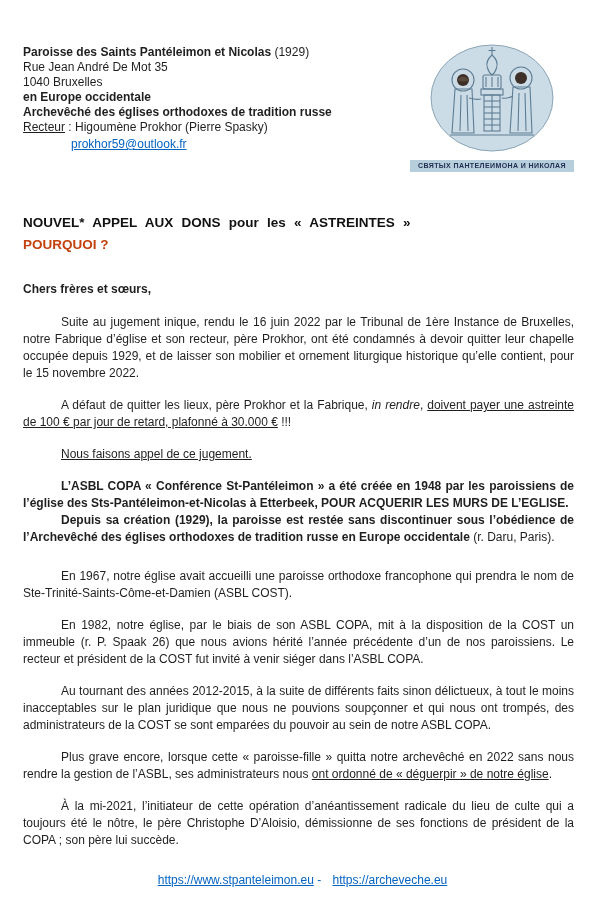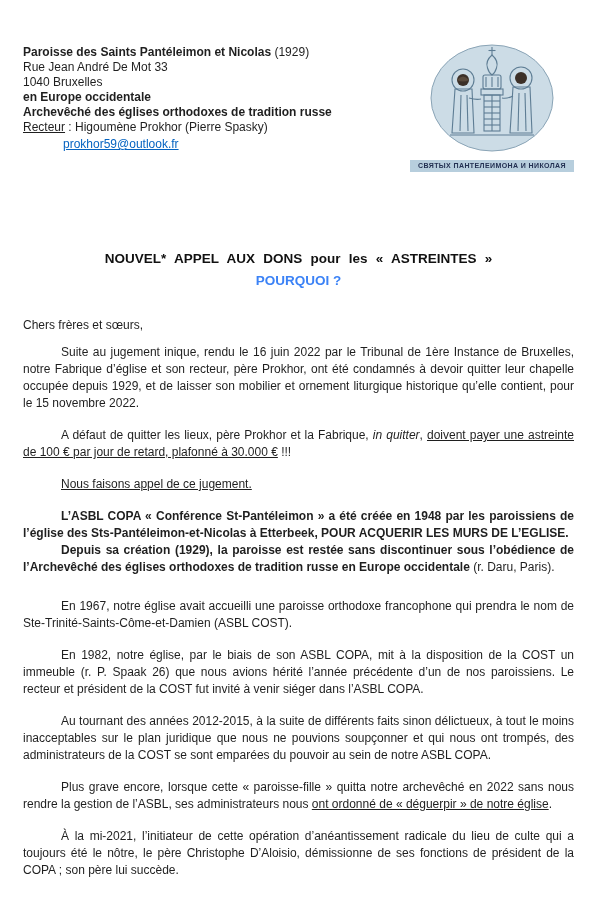--- a/index.html
+++ b/index.html
@@ -9,51 +9,51 @@
     font-family: "Liberation Sans", sans-serif; color: #1f1f1f;
     position: relative; padding: 45px 26px 0 23px;
   }
   
   .header { display: flex; justify-content: space-between; align-items: flex-start; }
   .header-left { font-size: 12px; line-height: 15px; }
   .b { font-weight: bold; }
   .i { font-style: italic; }
   .u { text-decoration: underline; }
   .email-line { margin-left: 40px; margin-top: 2px; }
-  .link { color: #0563c1; text-decoration: underline; cursor: pointer; }
+  .link { color: #0563c1; text-decoration: underline; cursor: pointer; margin-left: 8px; }
   .logo-wrap { width: 164px; flex-shrink: 0; margin-top: -2px; text-align: center; }
   .logo-caption {
     display: block; width: 164px; margin-top: 1px;
     background: #b7cedd; color: #233052;
     font-size: 7px; font-weight: bold; letter-spacing: 0.4px;
     text-align: center; padding: 2px 0 3px 0; white-space: nowrap;
   }
   
-  .title-block { text-align: center; margin-top: 76px; line-height: 22px; }
+  .title-block { margin-top: 40px; line-height: 22px; }
   .title-line1 { font-weight: bold; font-size: 13.5px; word-spacing: 4.5px; color: #111; }
-  .title-line2 { font-weight: bold; font-size: 13.5px; color: #3b82f6; }
+  .title-line2 { font-weight: bold; font-size: 13.5px; color: #c2410c; }
   
   .body-text { margin-top: 25px; font-size: 12px; line-height: 17px; }
   .para { text-align: justify; text-indent: 38px; margin: 0 0 15px 0; }
-  .salutation { font-weight: normal; text-indent: 0; margin-bottom: 10px; }
+  .salutation { font-weight: bold; text-indent: 0; margin-bottom: 16px; }
   .no-gap { margin-bottom: 0; }
   .big-gap { margin-top: 22px; }
   
   .footer { text-align: center; margin-top: 24px; font-size: 12px; }
   .footer .sep { color: #0563c1; }
 </style>
 </head>
 <body>
 
 <div class="page">
 
   <div class="header">
     <div class="header-left">
       <div><span class="b">Paroisse des Saints Pantéleimon et Nicolas</span><span> (1929)</span></div>
-      <div>Rue Jean André De Mot 33</div>
+      <div>Rue Jean André De Mot 35</div>
       <div>1040 Bruxelles</div>
       <div class="b">en Europe occidentale</div>
       <div class="b">Archevêché des églises orthodoxes de tradition russe</div>
       <div><span class="u">Recteur</span><span> : Higoumène Prokhor (Pierre Spasky)</span></div>
       <div class="email-line"><a class="link">prokhor59@outlook.fr</a></div>
     </div>
 
     <div class="logo-wrap">
       <svg width="150" height="112" viewBox="0 0 150 112">
         <ellipse cx="75" cy="55" rx="61" ry="53" fill="#ccdce6" stroke="#8aa4b6" stroke-width="1"></ellipse>
@@ -100,33 +100,36 @@
   <div class="title-block">
     <div class="title-line1">NOUVEL* APPEL AUX DONS pour les « ASTREINTES »</div>
     <div class="title-line2">POURQUOI ?</div>
   </div>
 
   <div class="body-text">
     <p class="para salutation">Chers frères et sœurs,</p>
 
     <p class="para">Suite au jugement inique, rendu le 16 juin 2022 par le Tribunal de 1ère Instance de Bruxelles, notre Fabrique d’église et son recteur, père Prokhor, ont été condamnés à devoir quitter leur chapelle occupée depuis 1929, et de laisser son mobilier et ornement liturgique historique qu’elle contient, pour le 15 novembre 2022.</p>
 
-    <p class="para"><span>A défaut de quitter les lieux, père Prokhor et la Fabrique, </span><span class="i">in quitter</span><span>, </span><span class="u">doivent payer une astreinte de 100 € par jour de retard, plafonné à 30.000 €</span><span> !!!</span></p>
+    <p class="para"><span>A défaut de quitter les lieux, père Prokhor et la Fabrique, </span><span class="i">in rendre</span><span>, </span><span class="u">doivent payer une astreinte de 100 € par jour de retard, plafonné à 30.000 €</span><span> !!!</span></p>
 
     <p class="para"><span class="u">Nous faisons appel de ce jugement.</span></p>
 
     <p class="para b no-gap">L’ASBL COPA « Conférence St-Pantéleimon » a été créée en 1948 par les paroissiens de l’église des Sts-Pantéleimon-et-Nicolas à Etterbeek, POUR ACQUERIR LES MURS DE L’EGLISE.</p>
 
     <p class="para"><span class="b">Depuis sa création (1929), la paroisse est restée sans discontinuer sous l’obédience de l’Archevêché des églises orthodoxes de tradition russe en Europe occidentale </span><span>(r. Daru, Paris).</span></p>
 
     <p class="para big-gap">En 1967, notre église avait accueilli une paroisse orthodoxe francophone qui prendra le nom de Ste-Trinité-Saints-Côme-et-Damien (ASBL COST).</p>
 
     <p class="para">En 1982, notre église, par le biais de son ASBL COPA, mit à la disposition de la COST un immeuble (r. P. Spaak 26) que nous avions hérité l’année précédente d’un de nos paroissiens. Le recteur et président de la COST fut invité à venir siéger dans l’ASBL COPA.</p>
 
     <p class="para">Au tournant des années 2012-2015, à la suite de différents faits sinon délictueux, à tout le moins inacceptables sur le plan juridique que nous ne pouvions soupçonner et qui nous ont trompés, des administrateurs de la COST se sont emparées du pouvoir au sein de notre ASBL COPA.</p>
 
     <p class="para"><span>Plus grave encore, lorsque cette « paroisse-fille » quitta notre archevêché en 2022 sans nous rendre la gestion de l’ASBL, ses administrateurs nous </span><span class="u">ont ordonné de « déguerpir » de notre église</span><span>.</span></p>
 
     <p class="para">À la mi-2021, l’initiateur de cette opération d’anéantissement radicale du lieu de culte qui a toujours été le nôtre, le père Christophe D’Aloisio, démissionne de ses fonctions de président de la COPA ; son père lui succède.</p>
   </div>
 
+  <div class="footer">
+    <a class="link">https://www.stpanteleimon.eu</a><span class="sep"> - </span><a class="link">https://archeveche.eu</a>
+  </div>
 
 </div>
 
 </body></html>

